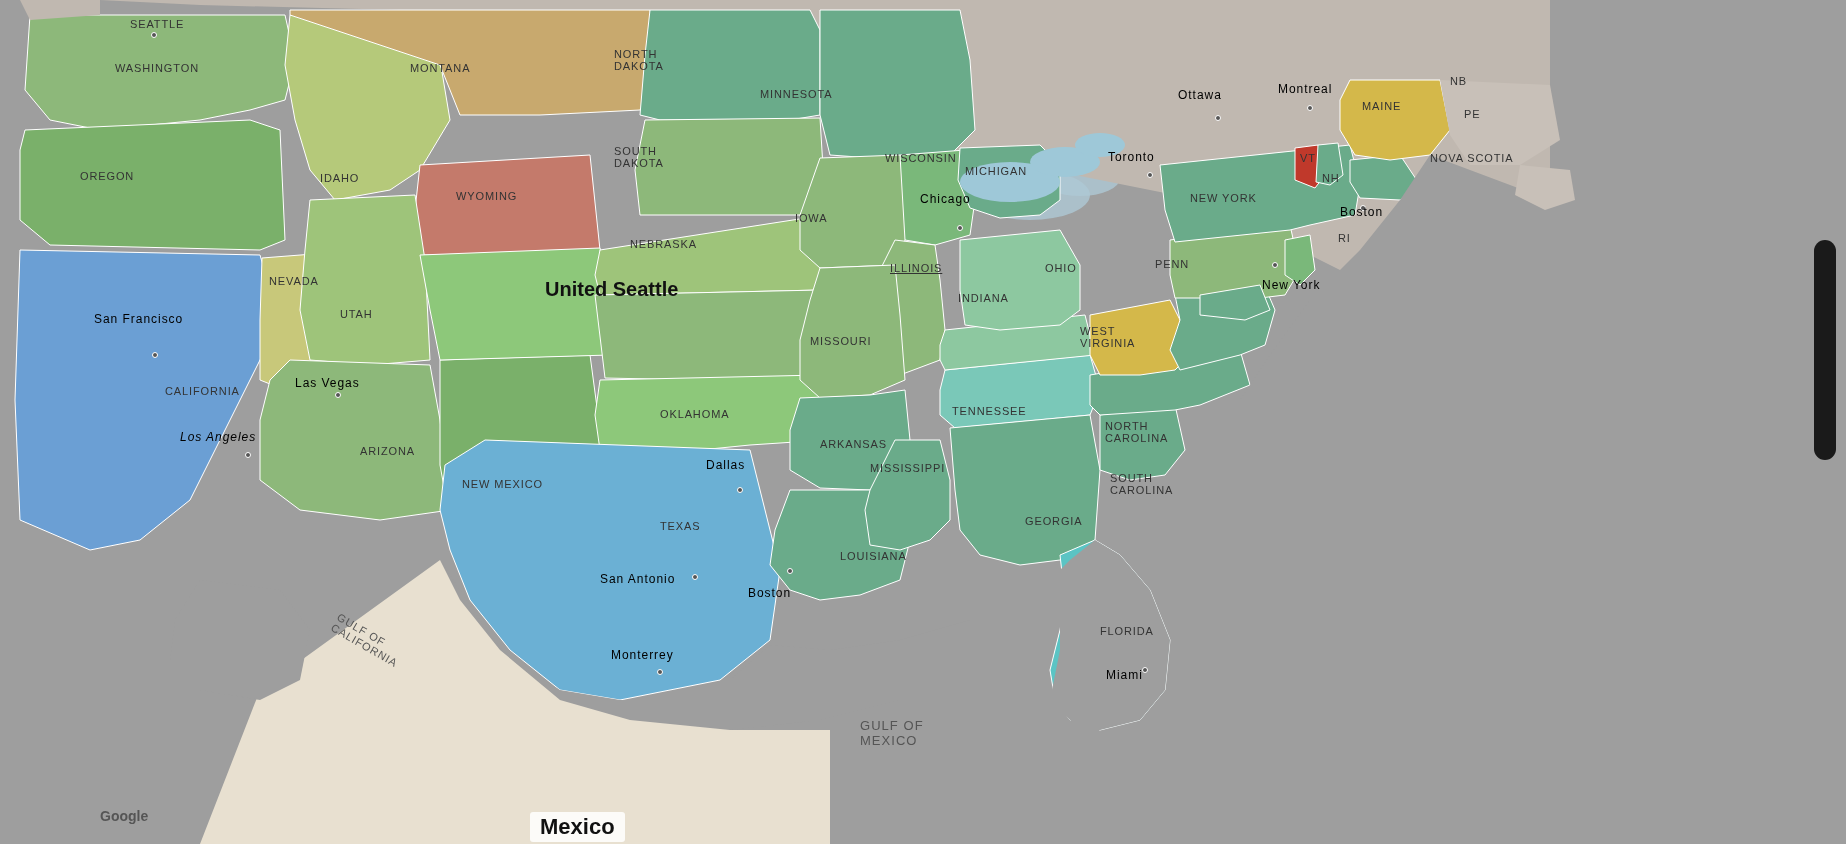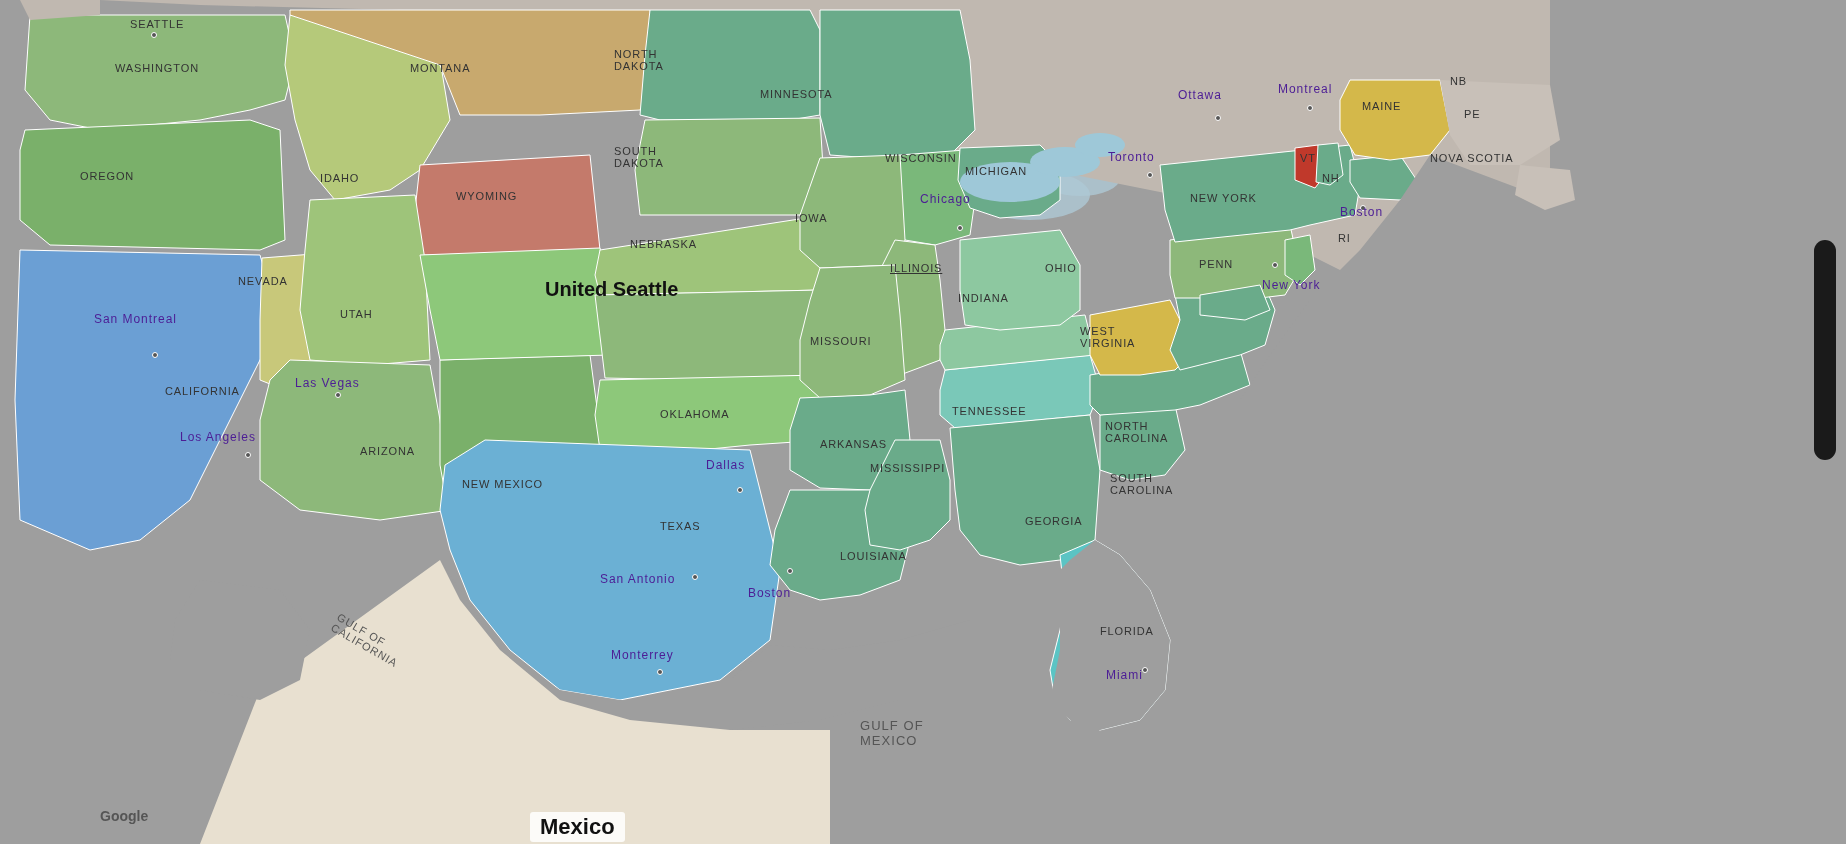--- a/index.html
+++ b/index.html
@@ -34,21 +34,21 @@
       letter-spacing: 0.08em;
       text-transform: uppercase;
       font-weight: 400;
       pointer-events: none;
       white-space: nowrap;
     }
 
     .map-label.city {
       text-transform: none;
       font-size: 12px;
-      color: #4c1d95;
+      color: #000000;
     }
 
     .map-label.country-label {
       font-size: 20px;
       font-weight: bold;
       text-transform: none;
       color: #111;
       letter-spacing: 0;
     }
 
@@ -216,21 +216,21 @@
   <div class="city-dot" style="left:1145px; top:670px;"></div>
   <div class="city-dot" style="left:660px; top:672px;"></div>
   <div class="city-dot" style="left:1218px; top:118px;"></div>
   <div class="city-dot" style="left:1310px; top:108px;"></div>
   <div class="city-dot" style="left:1150px; top:175px;"></div>
 
   <div class="map-label" style="left:130px; top:18px;">Seattle</div>
   <div class="map-label" style="left:115px; top:62px;">WASHINGTON</div>
   <div class="map-label" style="left:80px; top:170px;">OREGON</div>
   <div class="map-label" style="left:165px; top:385px;">CALIFORNIA</div>
-  <div class="map-label" style="left:238px; top:275px;text-align:center;">NEVADA</div>
+  <div class="map-label" style="left:269px; top:275px;text-align:center;">NEVADA</div>
   <div class="map-label" style="left:320px; top:172px;">IDAHO</div>
   <div class="map-label" style="left:410px; top:62px;text-align:center;">MONTANA</div>
   <div class="map-label" style="left:456px; top:190px;">WYOMING</div>
   <div class="map-label" style="left:340px; top:308px;">UTAH</div>
   <div class="map-label" style="left:360px; top:445px;">ARIZONA</div>
   <div class="map-label" style="left:462px; top:478px;">NEW MEXICO</div>
   <div class="map-label" style="left:614px; top:48px;">NORTH<br>DAKOTA</div>
   <div class="map-label" style="left:614px; top:145px;">SOUTH<br>DAKOTA</div>
   <div class="map-label" style="left:630px; top:238px;">NEBRASKA</div>
   <div class="map-label" style="left:660px; top:408px;">OKLAHOMA</div>
@@ -245,29 +245,29 @@
   <div class="map-label" style="left:958px; top:292px;">INDIANA</div>
   <div class="map-label" style="left:1045px; top:262px;">OHIO</div>
   <div class="map-label" style="left:965px; top:165px;">MICHIGAN</div>
   <div class="map-label" style="left:885px; top:152px;">WISCONSIN</div>
   <div class="map-label" style="left:952px; top:405px;">TENNESSEE</div>
   <div class="map-label" style="left:1080px; top:325px;">WEST<br>VIRGINIA</div>
   <div class="map-label" style="left:1025px; top:515px;">GEORGIA</div>
   <div class="map-label" style="left:1100px; top:625px;">FLORIDA</div>
   <div class="map-label" style="left:1110px; top:472px;">SOUTH<br>CAROLINA</div>
   <div class="map-label" style="left:1105px; top:420px;">NORTH<br>CAROLINA</div>
-  <div class="map-label" style="left:1155px; top:258px;margin-left:44px;">PENN</div>
+  <div class="map-label" style="left:1155px; top:258px;">PENN</div>
   <div class="map-label" style="left:1190px; top:192px;">NEW YORK</div>
   <div class="map-label" style="left:1362px; top:100px;">MAINE</div>
   <div class="map-label" style="left:1300px; top:152px;">VT</div>
   <div class="map-label" style="left:1322px; top:172px;">NH</div>
   <div class="map-label" style="left:1338px; top:232px;">RI</div>
 
-  <div class="map-label city" style="left:94px; top:312px;">San Montreal</div>
-  <div class="map-label city" style="left:180px; top:430px;">Los Angeles</div>
+  <div class="map-label city" style="left:94px; top:312px;">San Francisco</div>
+  <div class="map-label city" style="left:180px; top:430px;font-style:italic;">Los Angeles</div>
   <div class="map-label city" style="left:295px; top:376px;">Las Vegas</div>
   <div class="map-label city" style="left:706px; top:458px;">Dallas</div>
   <div class="map-label city" style="left:600px; top:572px;">San Antonio</div>
   <div class="map-label city" style="left:748px; top:586px;">Boston</div>
   <div class="map-label city" style="left:920px; top:192px;">Chicago</div>
   <div class="map-label city" style="left:1262px; top:278px;">New York</div>
   <div class="map-label city" style="left:1340px; top:205px;">Boston</div>
   <div class="map-label city" style="left:1106px; top:668px;">Miami</div>
   <div class="map-label city" style="left:598px; top:648px;margin-left:13px;">Monterrey</div>
   <div class="map-label city" style="left:1178px; top:88px;">Ottawa</div>

